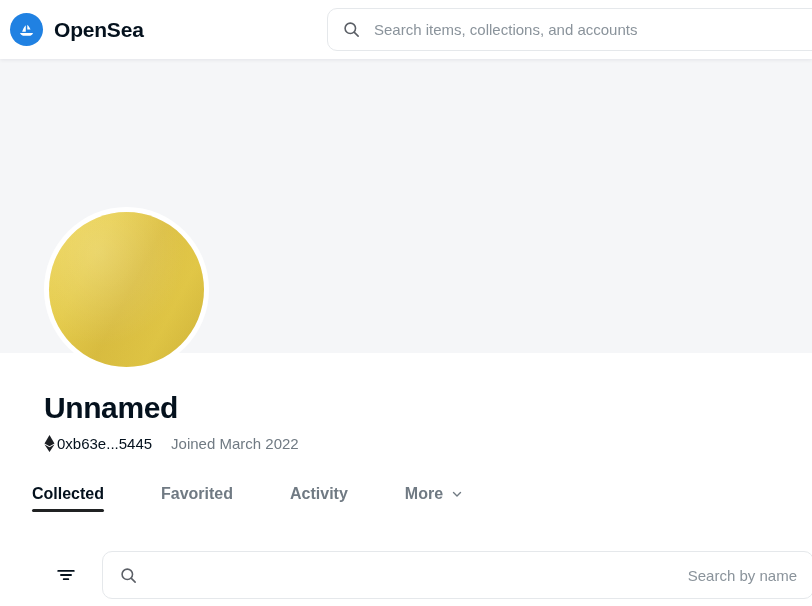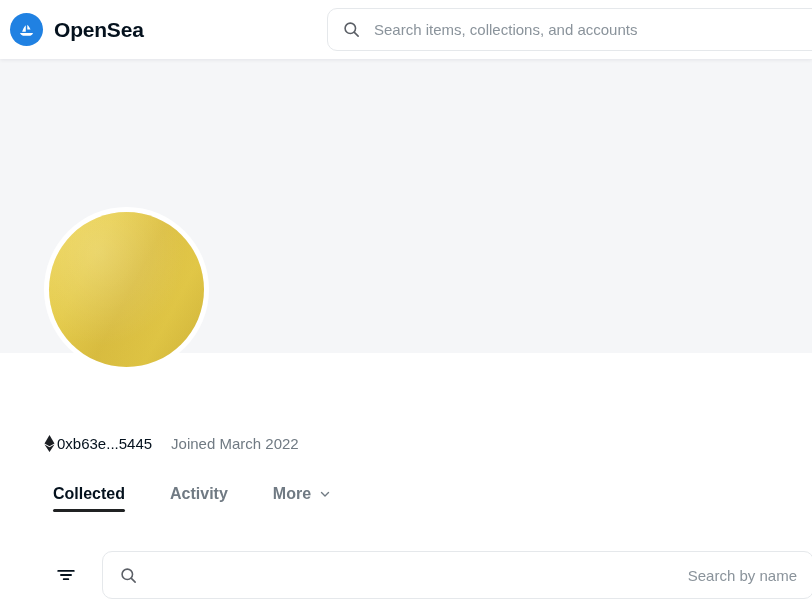--- a/index.html
+++ b/index.html
@@ -160,25 +160,25 @@
     align-items: center;
     gap: 2px;
     color: #04111d;
     cursor: pointer;
   }
   .joined { color: #707a83; }
 
   
   .tabs {
     position: absolute;
-    left: 53px;
+    left: 32px;
     top: 132px;
     display: flex;
     align-items: flex-start;
-    gap: 5px;
+    gap: 17px;
   }
 
   .tab {
     position: relative;
     font-size: 16px;
     font-weight: bold;
     color: #707a83;
     padding: 0 0 17px 0;
     margin-right: 40px;
     cursor: pointer;
@@ -274,20 +274,21 @@
   </div>
 
   <div class="banner"></div>
 
   <div class="profile-body">
 
     <div class="avatar-wrap">
       <div class="avatar"></div>
     </div>
 
+    <div class="display-name">Unnamed</div>
 
     <div class="meta-row">
       <span class="address">
         <span>
           <svg class="icon" width="11" height="17" viewBox="0 0 16 26" aria-hidden="true">
             <path d="M8 0 L15.6 13 L8 17.3 L0.4 13 Z" fill="#1c1f24"></path>
             <path d="M8 18.8 L15.6 14.5 L8 26 L0.4 14.5 Z" fill="#1c1f24"></path>
           </svg>
         </span>
         <span>0xb63e...5445</span>
@@ -295,20 +296,23 @@
       <span class="joined">Joined March 2022</span>
     </div>
 
     <div class="tabs">
 
       <div class="tab active">
         <span>Collected</span>
       </div>
 
 
+      <div class="tab">
+        <span>Favorited</span>
+      </div>
 
       <div class="tab">
         <span>Activity</span>
       </div>
 
       <div class="tab">
         <span>More</span>
         <span>
           <svg class="icon" width="14" height="14" viewBox="0 0 24 24" fill="none" stroke="#707a83" stroke-width="2.4" stroke-linecap="round" stroke-linejoin="round" aria-hidden="true">
             <polyline points="6,9.5 12,15.5 18,9.5"></polyline>

